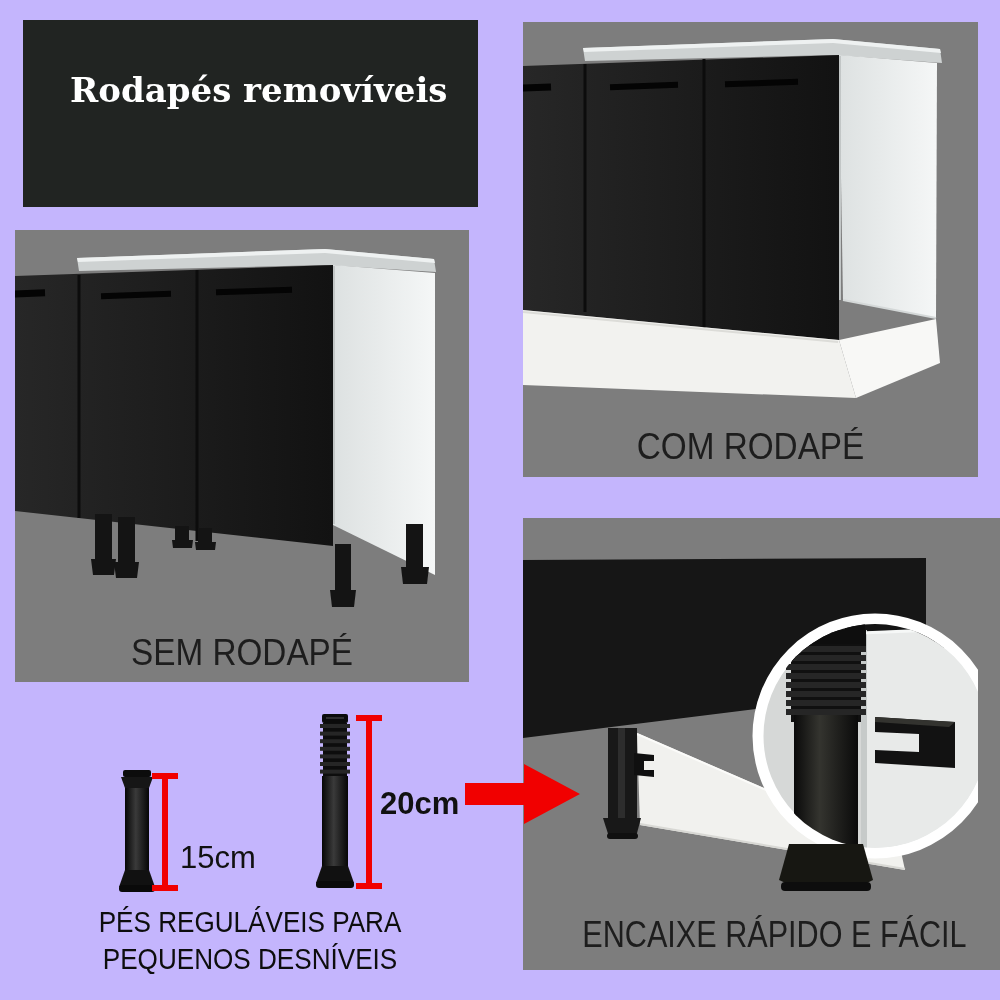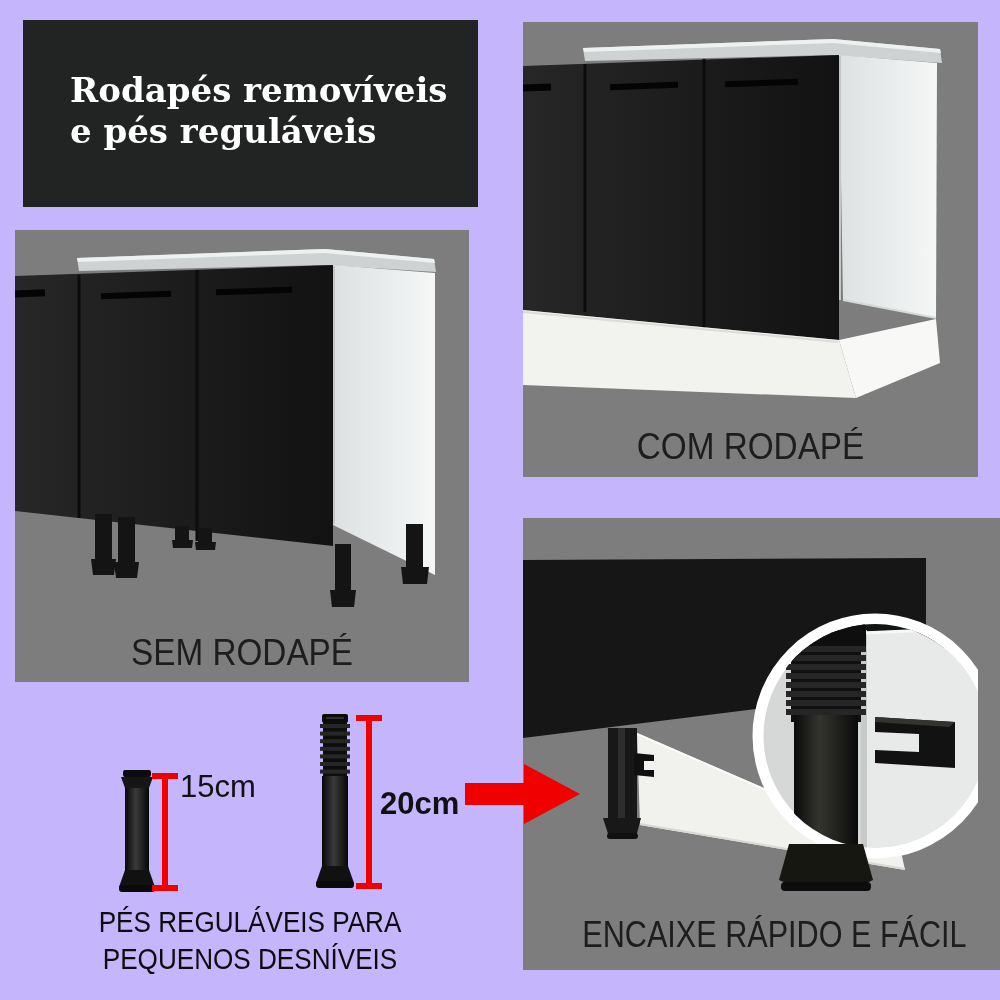--- a/index.html
+++ b/index.html
@@ -34,21 +34,20 @@
                 font-size:30px;line-height:37px;transform:scaleX(.87);transform-origin:50% 50%;}
   .arrow{left:465px;top:762px;width:116px;height:64px;z-index:6;}
 </style>
 </head>
 <body>
 
 <div class="page">
 
   <div class="abs title-box">
     <div class="title-line">Rodapés removíveis</div>
-    <div class="title-line">e pés reguláveis</div>
   </div>
 
   <div class="abs panel panel-sem">
     <svg class="scene" width="454" height="452" viewBox="0 0 454 452">
       <defs>
         <linearGradient id="doorG1" x1="0" y1="0" x2="1" y2="0">
           <stop offset="0" stop-color="#272727"></stop>
             <stop offset="1" stop-color="#121212"></stop>
         </linearGradient>
         <linearGradient id="sideG1" x1="0" y1="0" x2="1" y2="0">
@@ -208,21 +207,21 @@
     <rect x="9" y="18" width="24" height="82" fill="url(#fG)"></rect>
     <polygon points="9,100 33,100 39,117 3,117" fill="#111111"></polygon>
     <rect x="3" y="115" width="36" height="7" rx="3" fill="#0a0a0a"></rect>
   </svg>
 
   <svg class="measure" style="left:150px;top:773px;" width="30" height="118" viewBox="0 0 30 118">
     <rect x="2" y="0" width="26" height="6" fill="#f10000"></rect>
     <rect x="12" y="0" width="6" height="118" fill="#f10000"></rect>
     <rect x="2" y="112" width="26" height="6" fill="#f10000"></rect>
   </svg>
-  <div class="abs size-label" style="left:180px;top:769px;">15cm</div>
+  <div class="abs size-label" style="left:180px;top:840px;">15cm</div>
 
   <svg class="foot-svg" style="left:312px;top:714px;" width="44" height="174" viewBox="0 0 44 174">
     <rect x="10" y="0" width="26" height="9" rx="2" fill="#0b0b0b"></rect>
     <rect x="14" y="3" width="18" height="2" fill="#2e2e2e"></rect>
     <rect x="11" y="9" width="24" height="53" fill="#0d0d0d"></rect>
     <rect x="8" y="10" width="30" height="4" fill="#262626"></rect>
     <rect x="8" y="17.6" width="30" height="4" fill="#262626"></rect>
     <rect x="8" y="25.2" width="30" height="4" fill="#262626"></rect>
     <rect x="8" y="32.8" width="30" height="4" fill="#262626"></rect>
     <rect x="8" y="40.4" width="30" height="4" fill="#262626"></rect>

